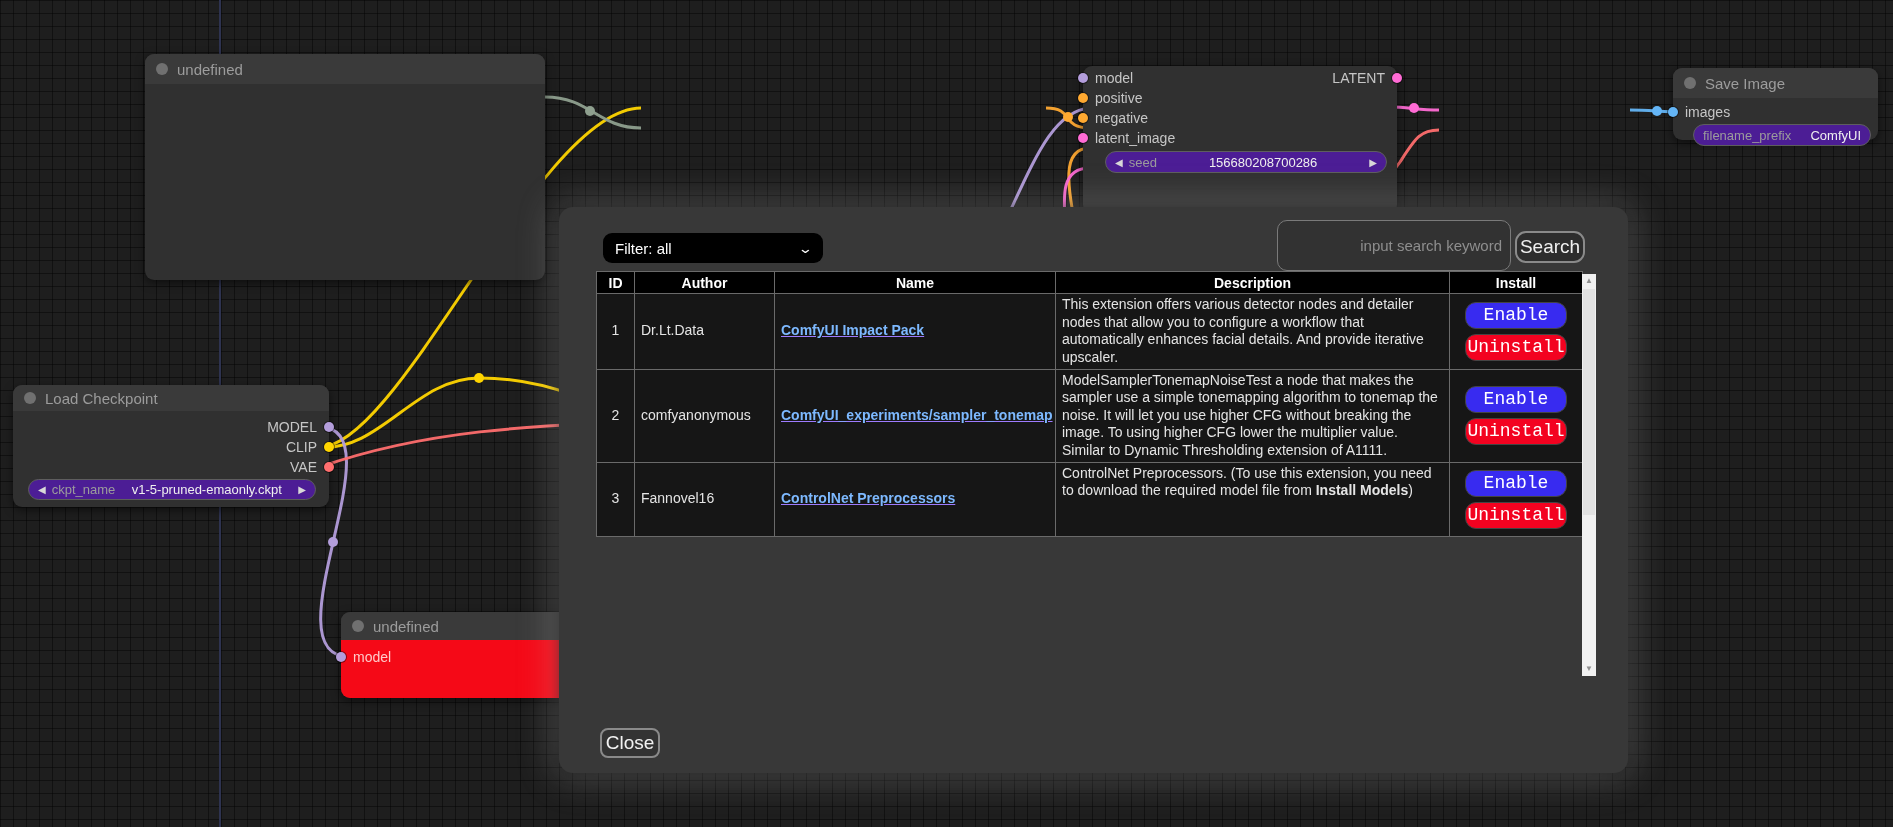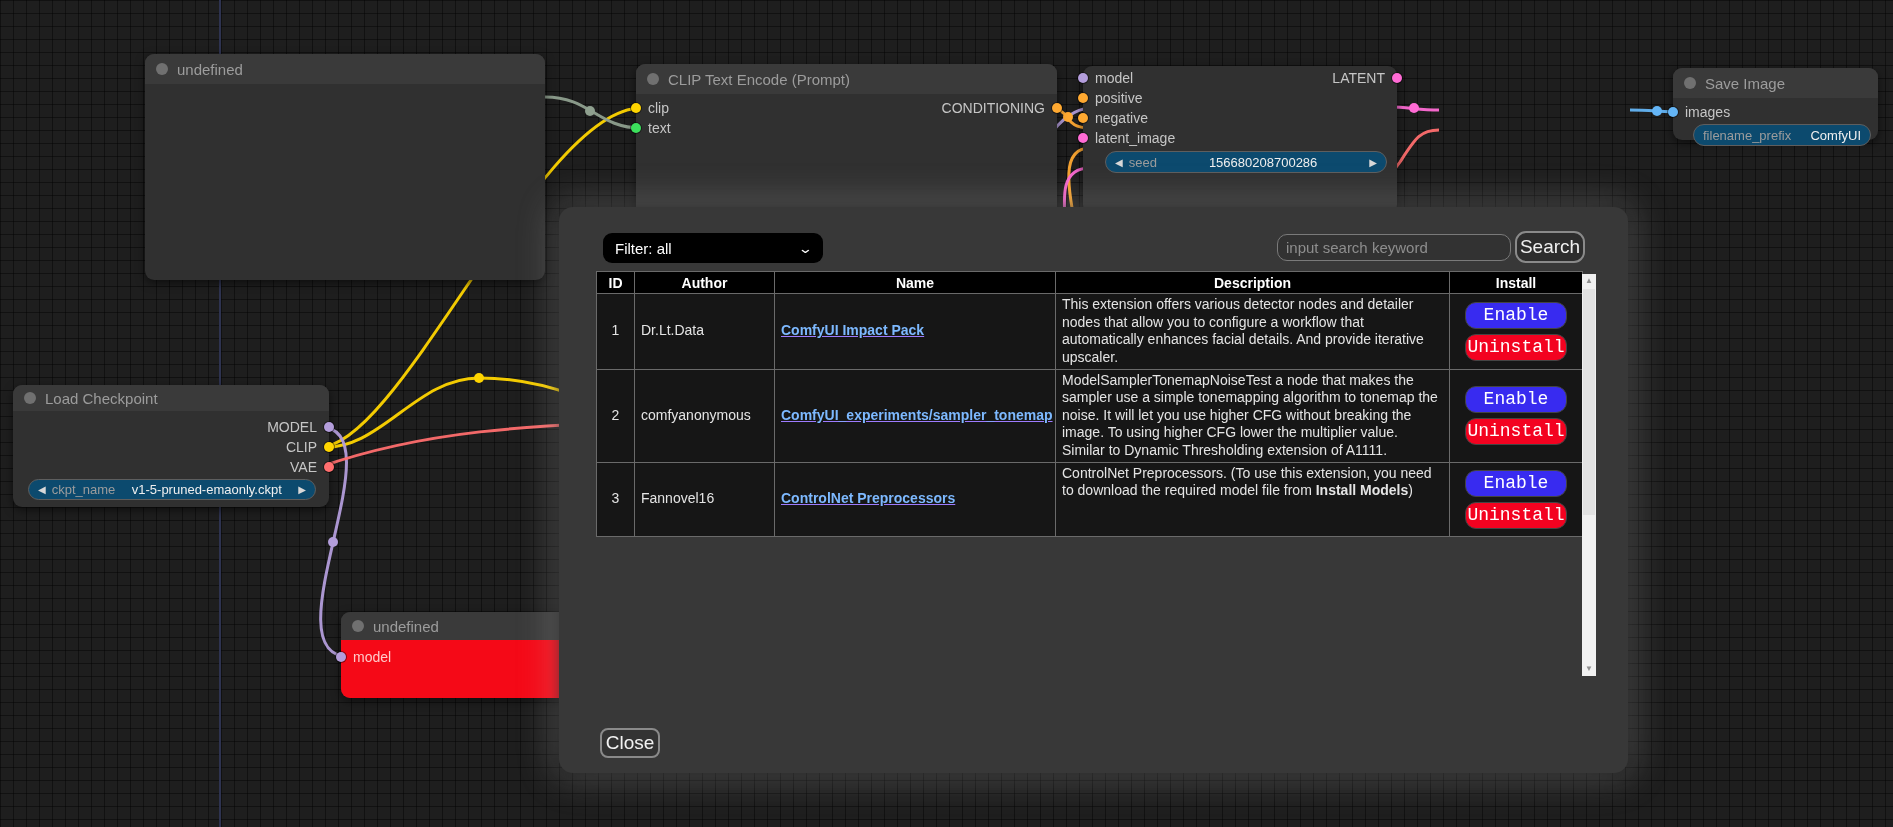--- a/index.html
+++ b/index.html
@@ -22,37 +22,37 @@
   .nbody{position:relative;}
   .red .nbody{background:#f50917;border-radius:0 0 9px 9px;}
   .slot{position:absolute;height:20px;display:flex;align-items:center;gap:7px;
         color:#c6c6c6;font-size:14px;white-space:nowrap;}
   .slot.out{flex-direction:row-reverse;}
   .sdot{width:10px;height:10px;border-radius:50%;background:#888;
         box-shadow:0 0 0 1px rgba(0,0,0,.45);flex:0 0 auto;}
   .slot.in{left:-5px;}
   .slot.out{right:-5px;}
   .onred{color:#f2f2f2;}
-  .pill{position:absolute;background:#0c4a6e;border:1px solid #5e5e5e;border-radius:12px;
+  .pill{position:absolute;background:#4c1d95;border:1px solid #5e5e5e;border-radius:12px;
         display:flex;align-items:center;color:#9c9c9c;font-size:13px;padding:0 9px;gap:6px;}
   .pill .arrow{color:#d8d8d8;font-size:10px;}
   .pill .wval{color:#efefef;margin-left:auto;}
   .pill .wval.center{margin-left:auto;margin-right:auto;}
 
   
   .modal{position:absolute;left:559px;top:207px;width:1069px;height:566px;z-index:10;
          background:#383838;border-radius:14px;
          box-shadow:0 0 34px 8px rgba(190,190,190,.25),0 0 12px rgba(0,0,0,.6);}
   .filter{position:absolute;left:44px;top:26px;width:196px;height:30px;background:#000;
           border-radius:9px;color:#fff;font-size:15px;display:flex;align-items:center;
           padding:0 12px;justify-content:space-between;cursor:pointer;}
   .chev{font-size:13px;color:#fff;transform:scaleX(1.4);}
-  .search-in{position:absolute;left:718px;top:27px;width:216px;height:25px;background:#323232;
+  .search-in{position:absolute;left:718px;top:13px;width:216px;height:25px;background:#323232;
              border:1px solid #7a7a7a;border-radius:10px;color:#e8e8e8;font-size:15px;
-             padding:0 8px;outline:none;font-family:inherit;}
+             padding:12px 8px;outline:none;font-family:inherit;text-align:right;}
   .search-in::placeholder{color:#8e8e8e;}
   .search-btn{position:absolute;left:956px;top:24px;width:70px;height:32px;background:#2d2d2d;
               border:2px solid #8a8a8a;border-radius:11px;color:#f0f0f0;font-size:19px;
               display:flex;align-items:center;justify-content:center;cursor:pointer;
               font-family:inherit;padding:0;}
   .twrap{position:absolute;left:37px;top:64px;width:1000px;height:408px;}
   table.ext{border-collapse:collapse;table-layout:fixed;width:986px;font-size:14px;}
   table.ext th{background:#000;color:#fff;font-weight:bold;border:1px solid #6a6a6a;
                height:21px;padding:0 4px;}
   table.ext td{background:#161616;color:#e4e4e4;border:1px solid #6a6a6a;
@@ -101,40 +101,20 @@
     <circle cx="1657" cy="111" r="5" fill="#64b5f6"></circle>
   </svg>
 
   <div class="node red" style="left:145px;top:54px;width:400px;height:226px">
     <div class="ntitle">
       <span class="tdot"></span>
       <span>undefined</span>
     </div>
   </div>
 
-  <div class="node" style="left:636px;top:64px;width:421px;height:160px">
-    <div class="ntitle">
-      <span class="tdot"></span>
-      <span>CLIP Text Encode (Prompt)</span>
-    </div>
-    <div class="nbody" style="height:130px">
-      <div class="slot in" style="top:4px">
-        <span class="sdot" style="background: rgb(255, 213, 0);"></span>
-        <span>clip</span>
-      </div>
-      <div class="slot in" style="top:24px">
-        <span class="sdot" style="background: rgb(60, 224, 92);"></span>
-        <span>text</span>
-      </div>
-      <div class="slot out" style="top:4px">
-        <span class="sdot" style="background: rgb(255, 169, 49);"></span>
-        <span>CONDITIONING</span>
-      </div>
-    </div>
-  </div>
 
   <div class="node" style="left:1083px;top:66px;width:314px;height:148px">
     <div class="nbody" style="height:118px">
       <div class="slot in" style="top:2px">
         <span class="sdot" style="background: rgb(179, 157, 219);"></span>
         <span>model</span>
       </div>
       <div class="slot in" style="top:22px">
         <span class="sdot" style="background: rgb(255, 169, 49);"></span>
         <span>positive</span>

